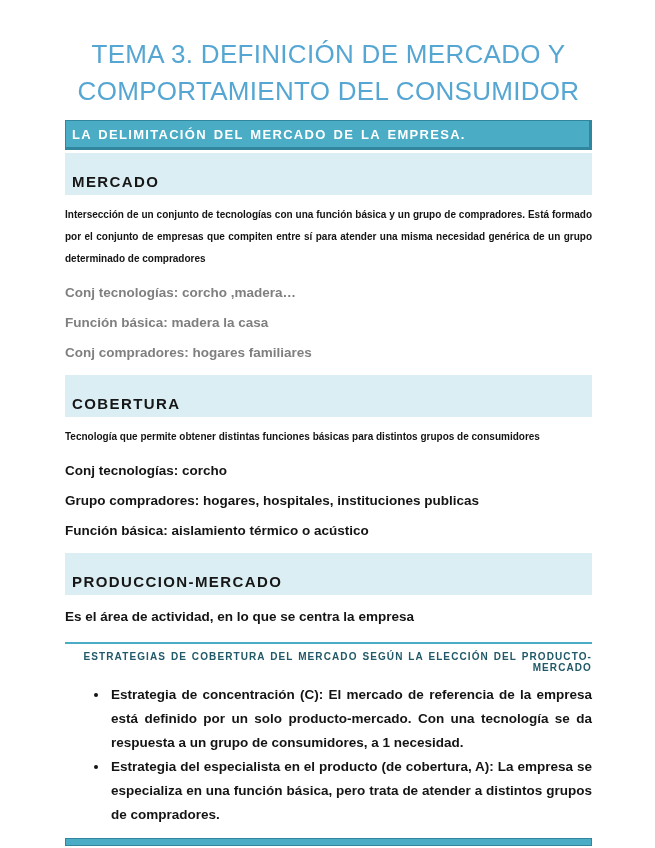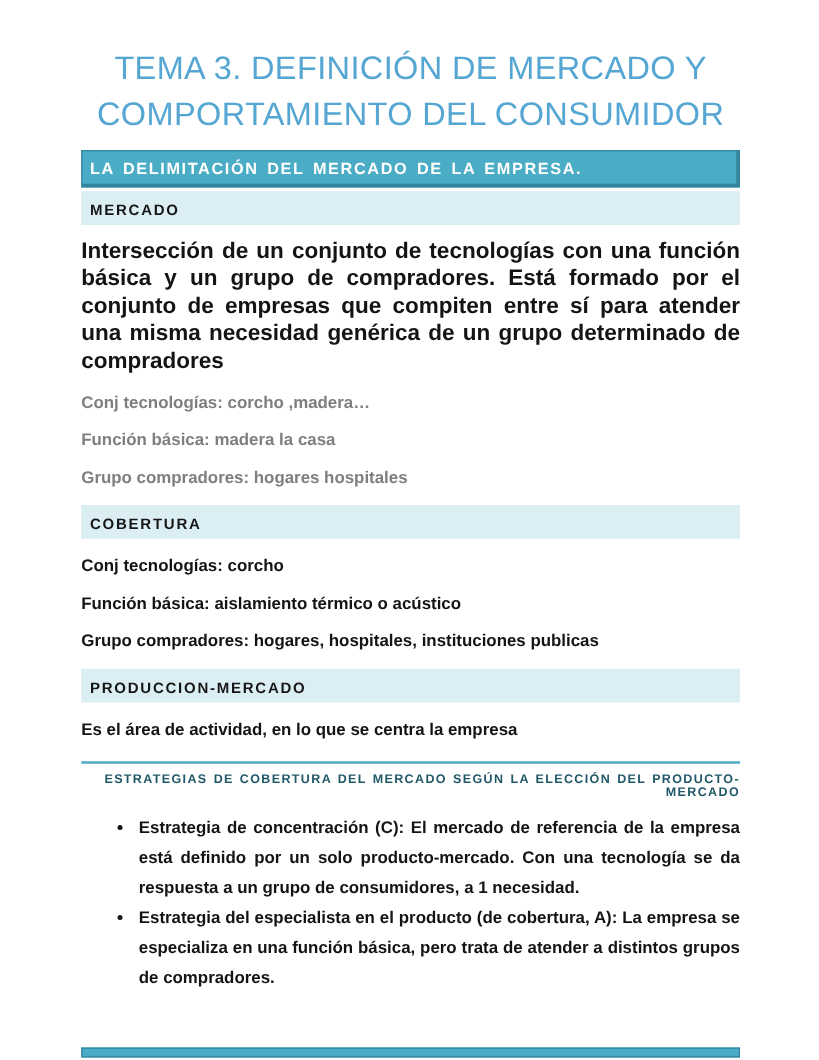--- a/index.html
+++ b/index.html
@@ -22,26 +22,26 @@
     background:var(--bar-bg);
     border:1px solid var(--bar-border);
     border-right-width:3px;border-bottom-width:3px;
     color:#ffffff;font-size:13px;font-weight:bold;
     letter-spacing:1.3px;word-spacing:2px;
     padding:6px 6px 5px;margin:0;
   }
 
   .subheader{
     background:var(--subheader-bg);
-    color:#161616;font-size:12px;font-weight:bold;
-    letter-spacing:1.4px;padding:8px 7px 5px;margin-top:3px;
+    color:#161616;font-size:15px;font-weight:bold;
+    letter-spacing:1.4px;padding:20px 7px 5px;margin-top:3px;
   }
 
   .para{
-    font-size:18px;font-weight:bold;color:var(--body-text);
+    font-size:10px;font-weight:bold;color:var(--body-text);
     text-align:justify;line-height:22px;margin:9px 0 15px;
   }
   .note{
     font-size:13.5px;font-weight:bold;color:var(--body-text);
     line-height:16px;margin:0 0 14px;
   }
   .note.muted{color:var(--muted-text);}
   .notes{margin-top:14px;}
 
   .subsection-heading{
@@ -73,28 +73,29 @@
       <span class="tline">COMPORTAMIENTO DEL CONSUMIDOR</span>
     </h1>
 
     <div class="section-bar">LA DELIMITACIÓN DEL MERCADO DE LA EMPRESA.</div>
 
     <div class="subheader">MERCADO</div>
     <p class="para">Intersección de un conjunto de tecnologías con una función básica y un grupo de compradores. Está formado por el conjunto de empresas que compiten entre sí para atender una misma necesidad genérica de un grupo determinado de compradores</p>
     <div class="notes">
       <p class="note muted">Conj tecnologías: corcho ,madera…</p>
       <p class="note muted">Función básica: madera la casa</p>
-      <p class="note muted">Grupo compradores: hogares hospitales</p>
+      <p class="note muted">Conj compradores: hogares familiares</p>
     </div>
 
     <div class="subheader">COBERTURA</div>
+    <p class="para">Tecnología que permite obtener distintas funciones básicas para distintos grupos de consumidores</p>
     <div class="notes">
       <p class="note">Conj tecnologías: corcho</p>
+      <p class="note">Grupo compradores: hogares, hospitales, instituciones publicas</p>
       <p class="note">Función básica: aislamiento térmico o acústico</p>
-      <p class="note">Grupo compradores: hogares, hospitales, instituciones publicas</p>
     </div>
 
     <div class="subheader">PRODUCCION-MERCADO</div>
     <div class="notes">
       <p class="note">Es el área de actividad, en lo que se centra la empresa</p>
     </div>
 
     <div class="subsection-heading">ESTRATEGIAS DE COBERTURA DEL MERCADO SEGÚN LA ELECCIÓN DEL PRODUCTO-MERCADO</div>
     <ul class="bullets">
       <li>Estrategia de concentración (C): El mercado de referencia de la empresa está definido por un solo producto-mercado. Con una tecnología se da respuesta a un grupo de consumidores, a 1 necesidad.</li>

